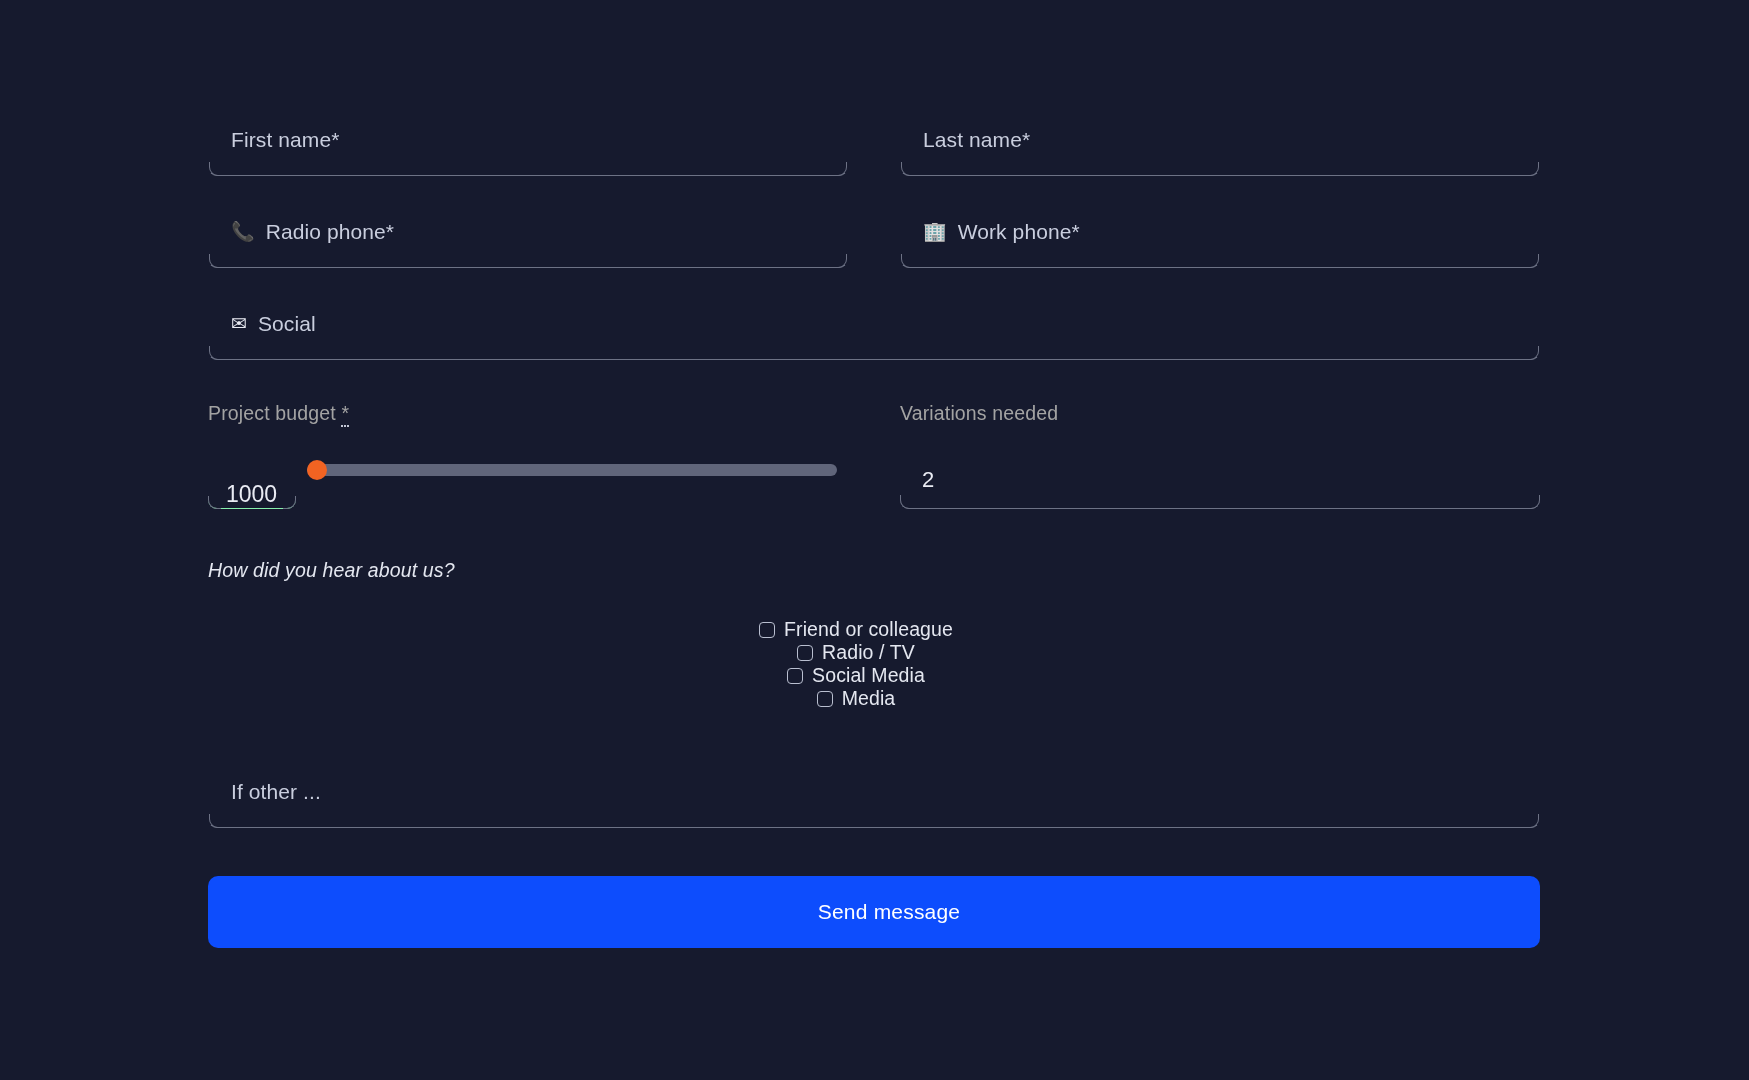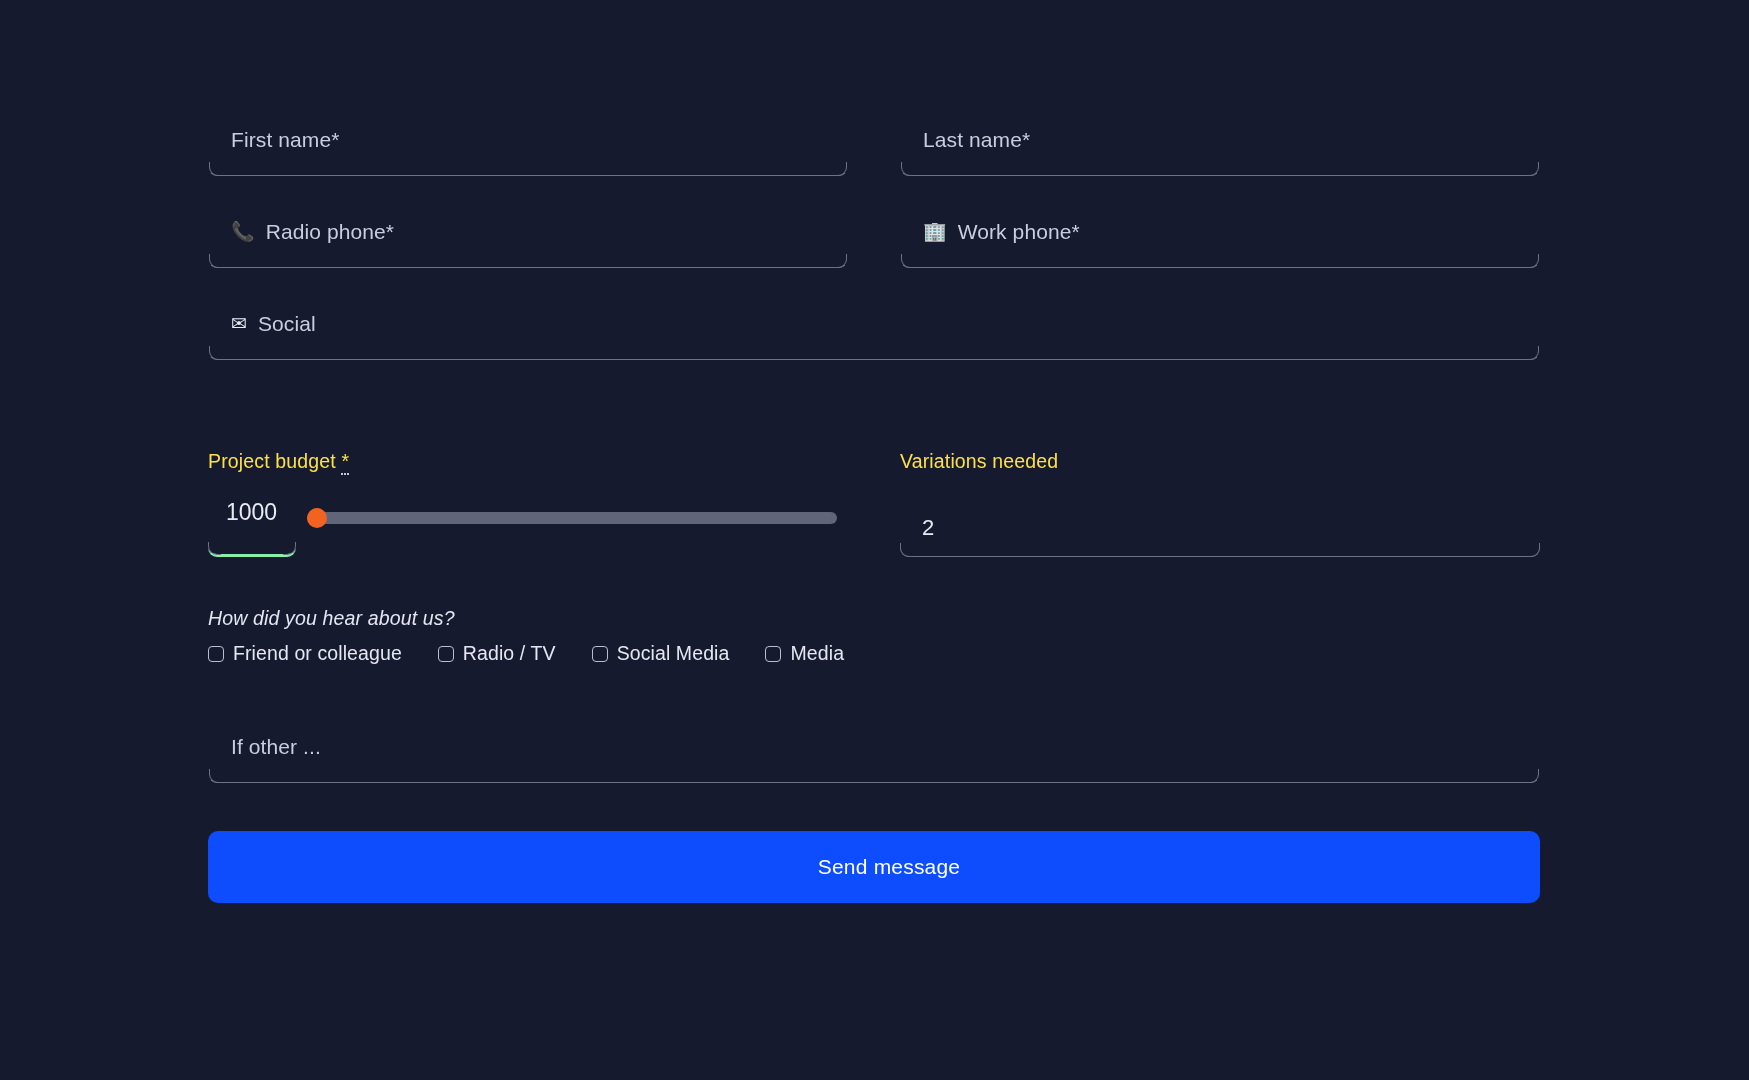--- a/index.html
+++ b/index.html
@@ -98,47 +98,46 @@
   .gap-a { height: 20px; }
   .gap-b { height: 20px; }
   .gap-c { height: 42px; }
   .gap-d { height: 50px; }
   .gap-e { height: 46px; }
   .gap-f { height: 48px; }
 
   
   .field-label {
     font-size: 19.5px;
-    color: #fde047;
+    color: #a3a3a3;
     letter-spacing: 0.15px;
     white-space: nowrap;
-    margin-top: 48px;
   }
   .req-abbr {
     border-bottom: 2px dotted #c2c7d6;
     padding-bottom: 1px;
     text-decoration: none;
   }
 
   
   .budget-row {
     display: flex;
     align-items: flex-start;
     margin-top: 26px;
   }
   .budget-value-field {
     position: relative;
     width: 88px;
     height: 58px;
     box-sizing: border-box;
-    border-bottom: 3px solid #86efac;
-    border-bottom-left-radius: 9px;
-    border-bottom-right-radius: 9px;
-    display: flex;
-    align-items: flex-start;
+    border-bottom: 1px solid #86efac;
+    border-bottom-left-radius: 9px;
+    border-bottom-right-radius: 9px;
+    display: flex;
+    align-items: flex-end;
     padding-left: 18px;
   }
   .budget-value-field::before {
     content: "";
     position: absolute;
     left: 0;
     bottom: -1px;
     width: 13px;
     height: 13px;
     border-left: 1px solid #6d7285;
@@ -234,21 +233,22 @@
   
   .cb-question {
     font-size: 19.5px;
     color: #e4e7f0;
     letter-spacing: 0.15px;
     font-style: italic;
   }
   .cb-list {
     display: flex;
     align-items: center;
-    margin-top: 12px;
+    margin-top: 36px;
+    flex-direction: column;
   }
   .cb-item {
     display: flex;
     align-items: center;
     margin-right: 36px;
   }
   .cb-box {
     width: 16px;
     height: 16px;
     border: 1.6px solid #b9bfd0;

